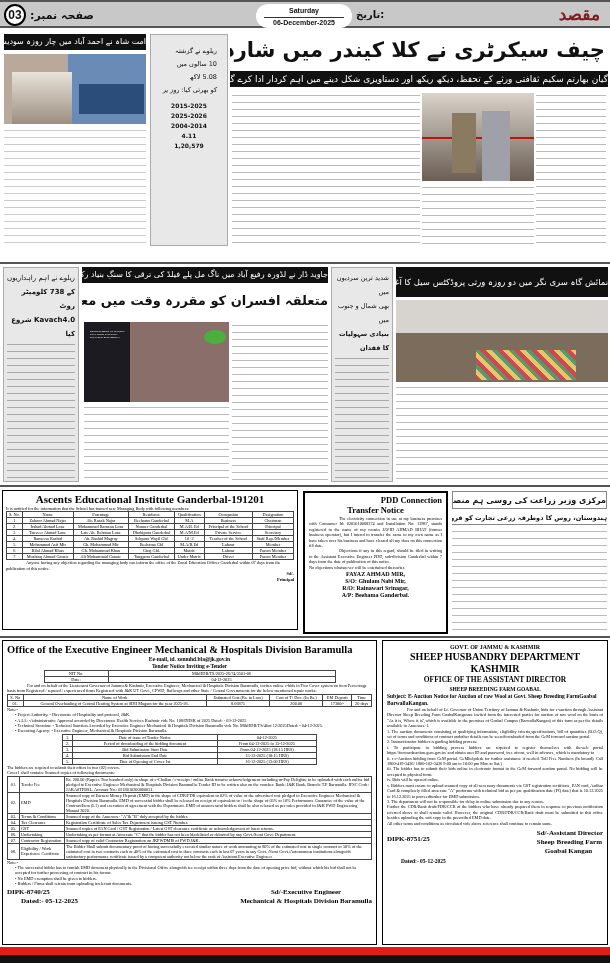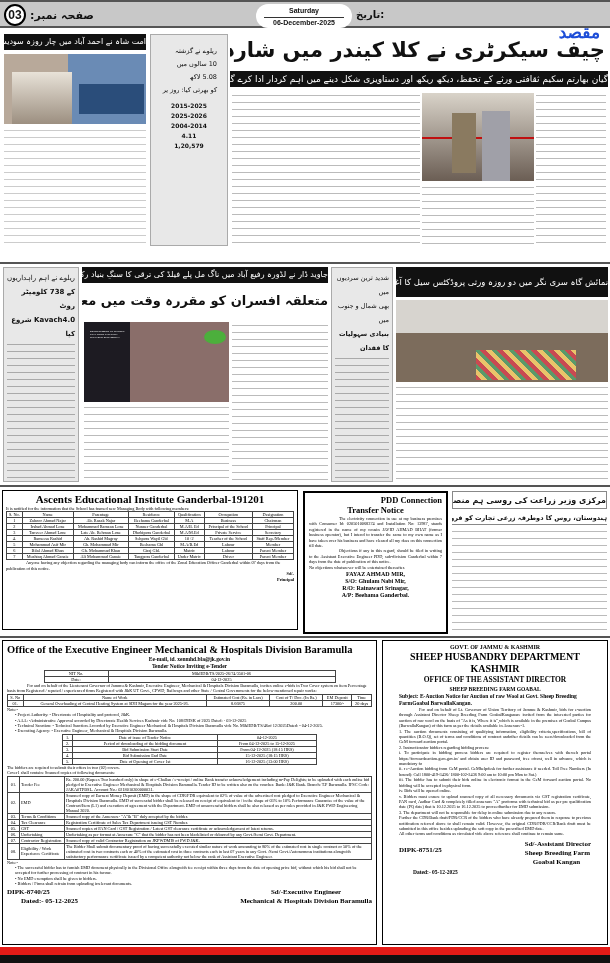--- a/index.html
+++ b/index.html
@@ -4,21 +4,21 @@
 <style>
 *{box-sizing:border-box;margin:0;padding:0}
 body{width:610px;height:963px;background:#fff;font-family:"DejaVu Sans",sans-serif;position:relative;overflow:hidden;color:#111}
 .hdr{position:absolute;left:0;top:0;width:610px;height:28px;background:#c8c8c8;border-bottom:2px solid #555;border-top:2px solid #555}
 .pgnum{position:absolute;left:4px;top:2px;display:flex;align-items:center;gap:4px;direction:rtl}
 .pgcircle{width:22px;height:22px;border-radius:50%;border:2px solid #000;background:#fff;font:bold 12px "Liberation Sans",sans-serif;display:flex;align-items:center;justify-content:center}
 .pglabel{font:bold 11px "DejaVu Sans",sans-serif}
 .datebox{position:absolute;left:256px;top:2px;width:96px;height:24px;background:#fff;border-radius:12px;text-align:center;font:bold 7px "Liberation Sans",sans-serif;line-height:10px;padding-top:2px}
 .datebox .d2{border-top:1px solid #333;margin:1px 8px 0}
 .datelbl{position:absolute;left:356px;top:7px;font:bold 10px "DejaVu Sans",sans-serif}
-.logo{position:absolute;right:10px;top:20px;font:bold 17px "DejaVu Serif",serif;color:#1d4ed8}
+.logo{position:absolute;right:10px;top:2px;font:bold 17px "DejaVu Serif",serif;color:#7f1d1d}
 .urdu{direction:rtl;text-align:right;font-family:"DejaVu Sans",sans-serif}
 .blk{position:absolute;overflow:hidden}
 .txtcol{font-size:4.6px;line-height:7px;color:#333;direction:rtl;text-align:justify}
 .blackbar{background:#111;color:#fff;text-align:center}
 .greybox{background:#e8e8e8;border:1px solid #aaa}
 .photo{position:absolute}
 .ad{position:absolute;border:1px solid #000;background:#fff;font-family:"Liberation Serif",serif;color:#000;overflow:hidden}
 table{border-collapse:collapse;width:100%}
 td,th{border:1px solid #444;font-size:4.3px;line-height:5px;padding:0 1px;text-align:center;font-weight:normal}
 .small{font-size:4.3px;line-height:5.4px}
@@ -345,21 +345,21 @@
       <div>DIPK-8740/25</div>
       <div style="padding-left:14px">Dated:- 05-12-2025</div>
     </div>
     <div style="text-align:center">
       <div>Sd/-Executive Engineer</div>
       <div>Mechanical &amp; Hospitals Division Baramulla</div>
     </div>
   </div>
 </div>
 
-<div class="ad" style="left:382px;top:640px;width:226px;height:305px;padding:2px 16px">
+<div class="ad" style="left:382px;top:640px;width:226px;height:305px;padding:2px 4px">
   <div style="font:bold 6px 'Liberation Serif',serif;text-align:center;line-height:8px">GOVT. OF JAMMU &amp; KASHMIR</div>
   <div style="font:bold 10px 'Liberation Serif',serif;text-align:center;line-height:12px;white-space:nowrap">SHEEP HUSBANDRY DEPARTMENT</div>
   <div style="font:bold 10px 'Liberation Serif',serif;text-align:center;line-height:12px">KASHMIR</div>
   <div style="font:bold 7.5px 'Liberation Serif',serif;text-align:center;line-height:10px;white-space:nowrap">OFFICE OF THE ASSISTANT DIRECTOR</div>
   <div style="font:bold 5.5px 'Liberation Serif',serif;text-align:center;line-height:8px">SHEEP BREEDING FARM GOABAL</div>
   <div style="font:bold 5.5px 'Liberation Serif',serif;line-height:7px">Subject: E-Auction Notice for Auction of raw Wool at Govt. Sheep Breeding FarmGoabal BarwallaKangan.</div>
   <div class="small" style="text-indent:20px;text-align:justify">For and on behalf of Lt. Governor of Union Territory of Jammu &amp; Kashmir, bids for e-auction through Assistant Director Sheep Breeding Farm GoabalKanganare invited from the interested parties for auction of raw wool on the basis of "As it is, Where it is",which is available in the premises of Goabal Campus (BarwallaKangan) of this farm as per the details available in Annexure-1.</div>
   <div id="sheep-points" class="small" style="text-align:justify">
       <div>1. The auction documents consisting of qualifying information, eligibility criteria,specifications, bill of quantities (B.O.Q), set of terms and conditions of contract andother details can be seen/downloaded from the GeM forward auction portal.</div>
       <div>2. Instructionsfor bidders regarding bidding process:</div>

